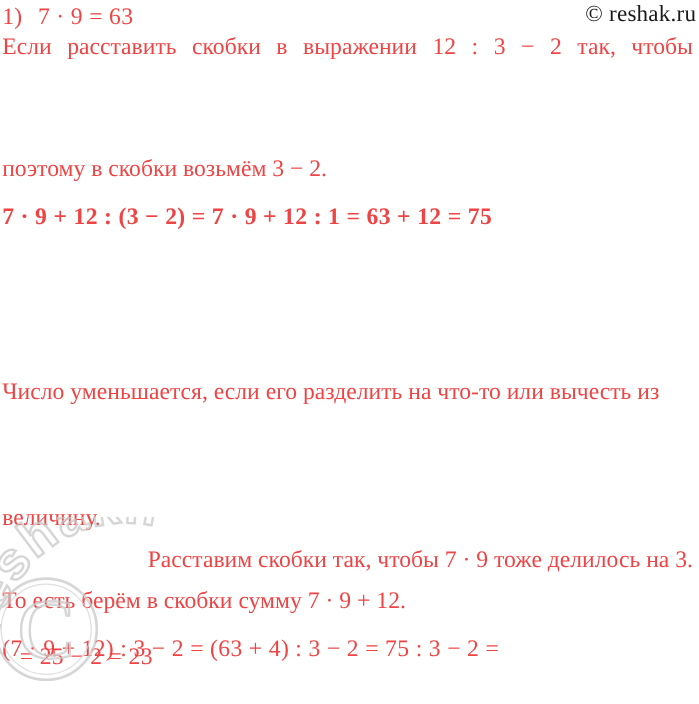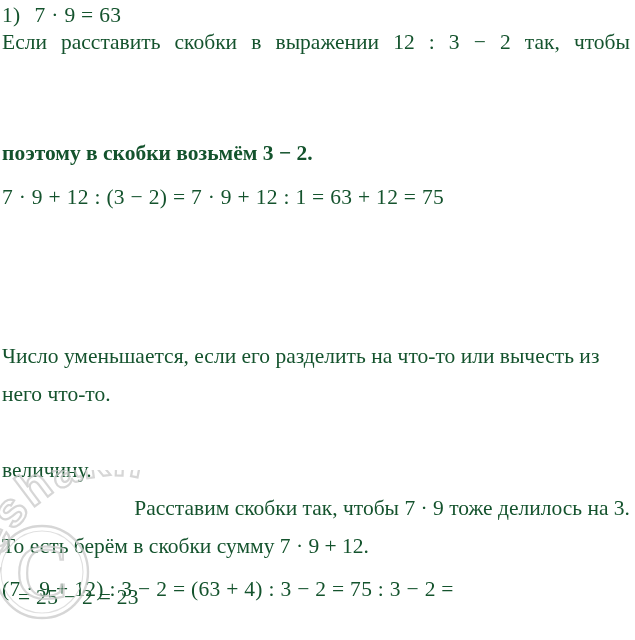--- a/index.html
+++ b/index.html
@@ -47,53 +47,53 @@
     white-space: nowrap;
   }
 
   
   .line {
     position: absolute;
     left: 2px;
     width: 628px;
     font-size: 21.5px;
     line-height: 26px;
-    color: #14532d;
+    color: #ef4444;
     white-space: nowrap;
     z-index: 2;
   }
   .line.just {
     white-space: normal;
     text-align: justify;
     text-align-last: justify;
     word-spacing: 0;
   }
   .line.math {
     letter-spacing: .3px;
   }
   .gap-s { display: inline-block; width: 7px; }
   .gap-m { display: inline-block; width: 14px; }
 </style>
 </head>
 <body>
 
 <div id="page">
 
+  <div class="wm-corner">© reshak.ru</div>
 
   <div class="line math" style="top:2px;">
     <span>1)</span><span class="gap-m"></span><span>7 · 9 = 63</span>
   </div>
 
   <div class="line just" style="top:29px;">Если расставить скобки в выражении    12 : 3 − 2 так, чтобы</div>
-  <div class="line" style="top:140px;font-weight:bold;">поэтому в скобки возьмём  3 − 2.</div>
-  <div class="line math" style="top:184px;">7 · 9 + 12 : (3 − 2) = 7 · 9 + 12 : 1 = 63 + 12 = 75</div>
+  <div class="line" style="top:140px;">поэтому в скобки возьмём  3 − 2.</div>
+  <div class="line math" style="top:184px;font-weight:bold;">7 · 9 + 12 : (3 − 2) = 7 · 9 + 12 : 1 = 63 + 12 = 75</div>
 
 
   <div class="line" style="top:343px;">Число уменьшается, если его разделить на что-то или вычесть из</div>
-  <div class="line" style="top:381px;">него что-то.</div>
   <div class="line" style="top:457px;">величину.</div>
   <div class="line" style="top:495px;text-align:right;">Расставим скобки так, чтобы  7 · 9 тоже делилось на 3.</div>
   <div class="line" style="top:533px;">То есть берём в скобки сумму  7 · 9 + 12.</div>
   <div class="line math" style="top:576px;">(7 · 9 + 12) : 3 − 2 = (63 + 4) : 3 − 2 = 75 : 3 − 2 =</div>
   <div class="line math" style="top:584px;margin-left:16px;">= 25 − 2 = 23</div>
 
   <svg class="watermark" viewBox="0 0 210 180" aria-hidden="true">
     <defs>
       <path id="wmArc" d="M 8 112 A 118 118 0 0 1 150 8"></path>
     </defs>

